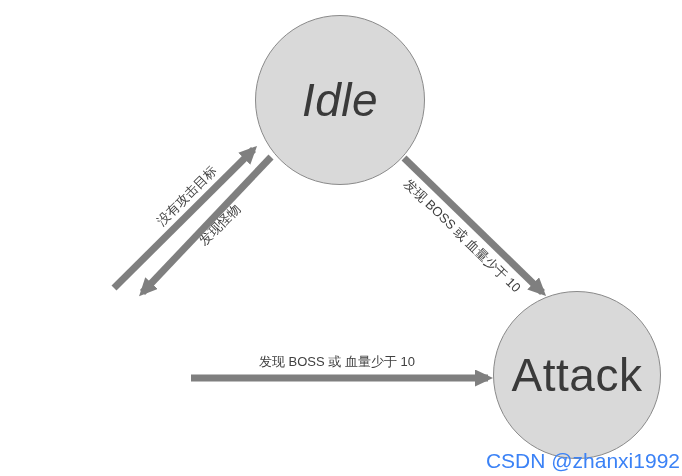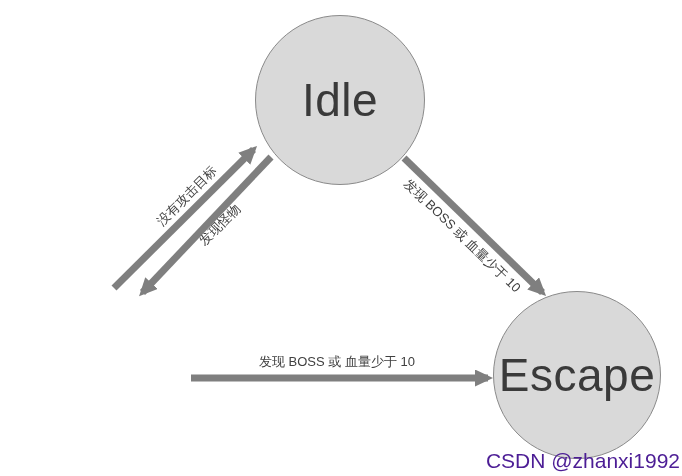--- a/index.html
+++ b/index.html
@@ -22,21 +22,21 @@
     border: 1px solid #8a8a8a;
     box-sizing: border-box;
     display: flex;
     align-items: center;
     justify-content: center;
     color: #3a3a3a;
     font-size: 46px;
     letter-spacing: 0.5px;
     z-index: 1;
   }
-  .node-idle   { left: 255px; top: 15px;  width: 170px; height: 170px; }
+  .node-idle   { left: 255px; top: 15px;  width: 170px; height: 170px; font-style: italic; }
   .node-attack { left: 20px;  top: 292px; width: 170px; height: 170px; }
   .node-escape { left: 493px; top: 291px; width: 168px; height: 168px; }
 
   .arrow-layer {
     position: absolute;
     left: 0;
     top: 0;
     width: 682px;
     height: 476px;
     z-index: 2;
@@ -53,35 +53,35 @@
   .elabel-no-target    { left: 187px; top: 196px; --r: -45deg; }
   .elabel-found-monster{ left: 220px; top: 225px; --r: -45deg; }
   .elabel-boss-diag    { left: 462px; top: 236px; --r: 44deg;  }
   .elabel-boss-horiz   { left: 337px; top: 362px; --r: 0deg;   }
 
   .watermark {
     position: absolute;
     right: 2px;
     bottom: 3px;
     font-size: 21px;
-    color: #4c1d95;
+    color: #3b82f6;
     white-space: nowrap;
     z-index: 4;
   }
 </style>
 </head>
 <body>
 
 <div class="canvas">
 
   <div class="node node-idle">
     <span>Idle</span>
   </div>
   <div class="node node-escape">
-    <span>Escape</span>
+    <span>Attack</span>
   </div>
 
   <svg class="arrow-layer" viewBox="0 0 682 476" xmlns="http://www.w3.org/2000/svg">
     <defs>
       <marker id="ah" markerUnits="userSpaceOnUse" markerWidth="26" markerHeight="22" refX="13" refY="8.5" orient="auto">
         <path d="M0,0 L18,8.5 L0,17 Z" fill="#7f7f7f"></path>
       </marker>
     </defs>
     <line x1="114" y1="288" x2="253.5" y2="149.5" stroke="#7f7f7f" stroke-width="7" marker-end="url(#ah)"></line>
     <line x1="271" y1="157" x2="142.5" y2="292.5" stroke="#7f7f7f" stroke-width="7" marker-end="url(#ah)"></line>

